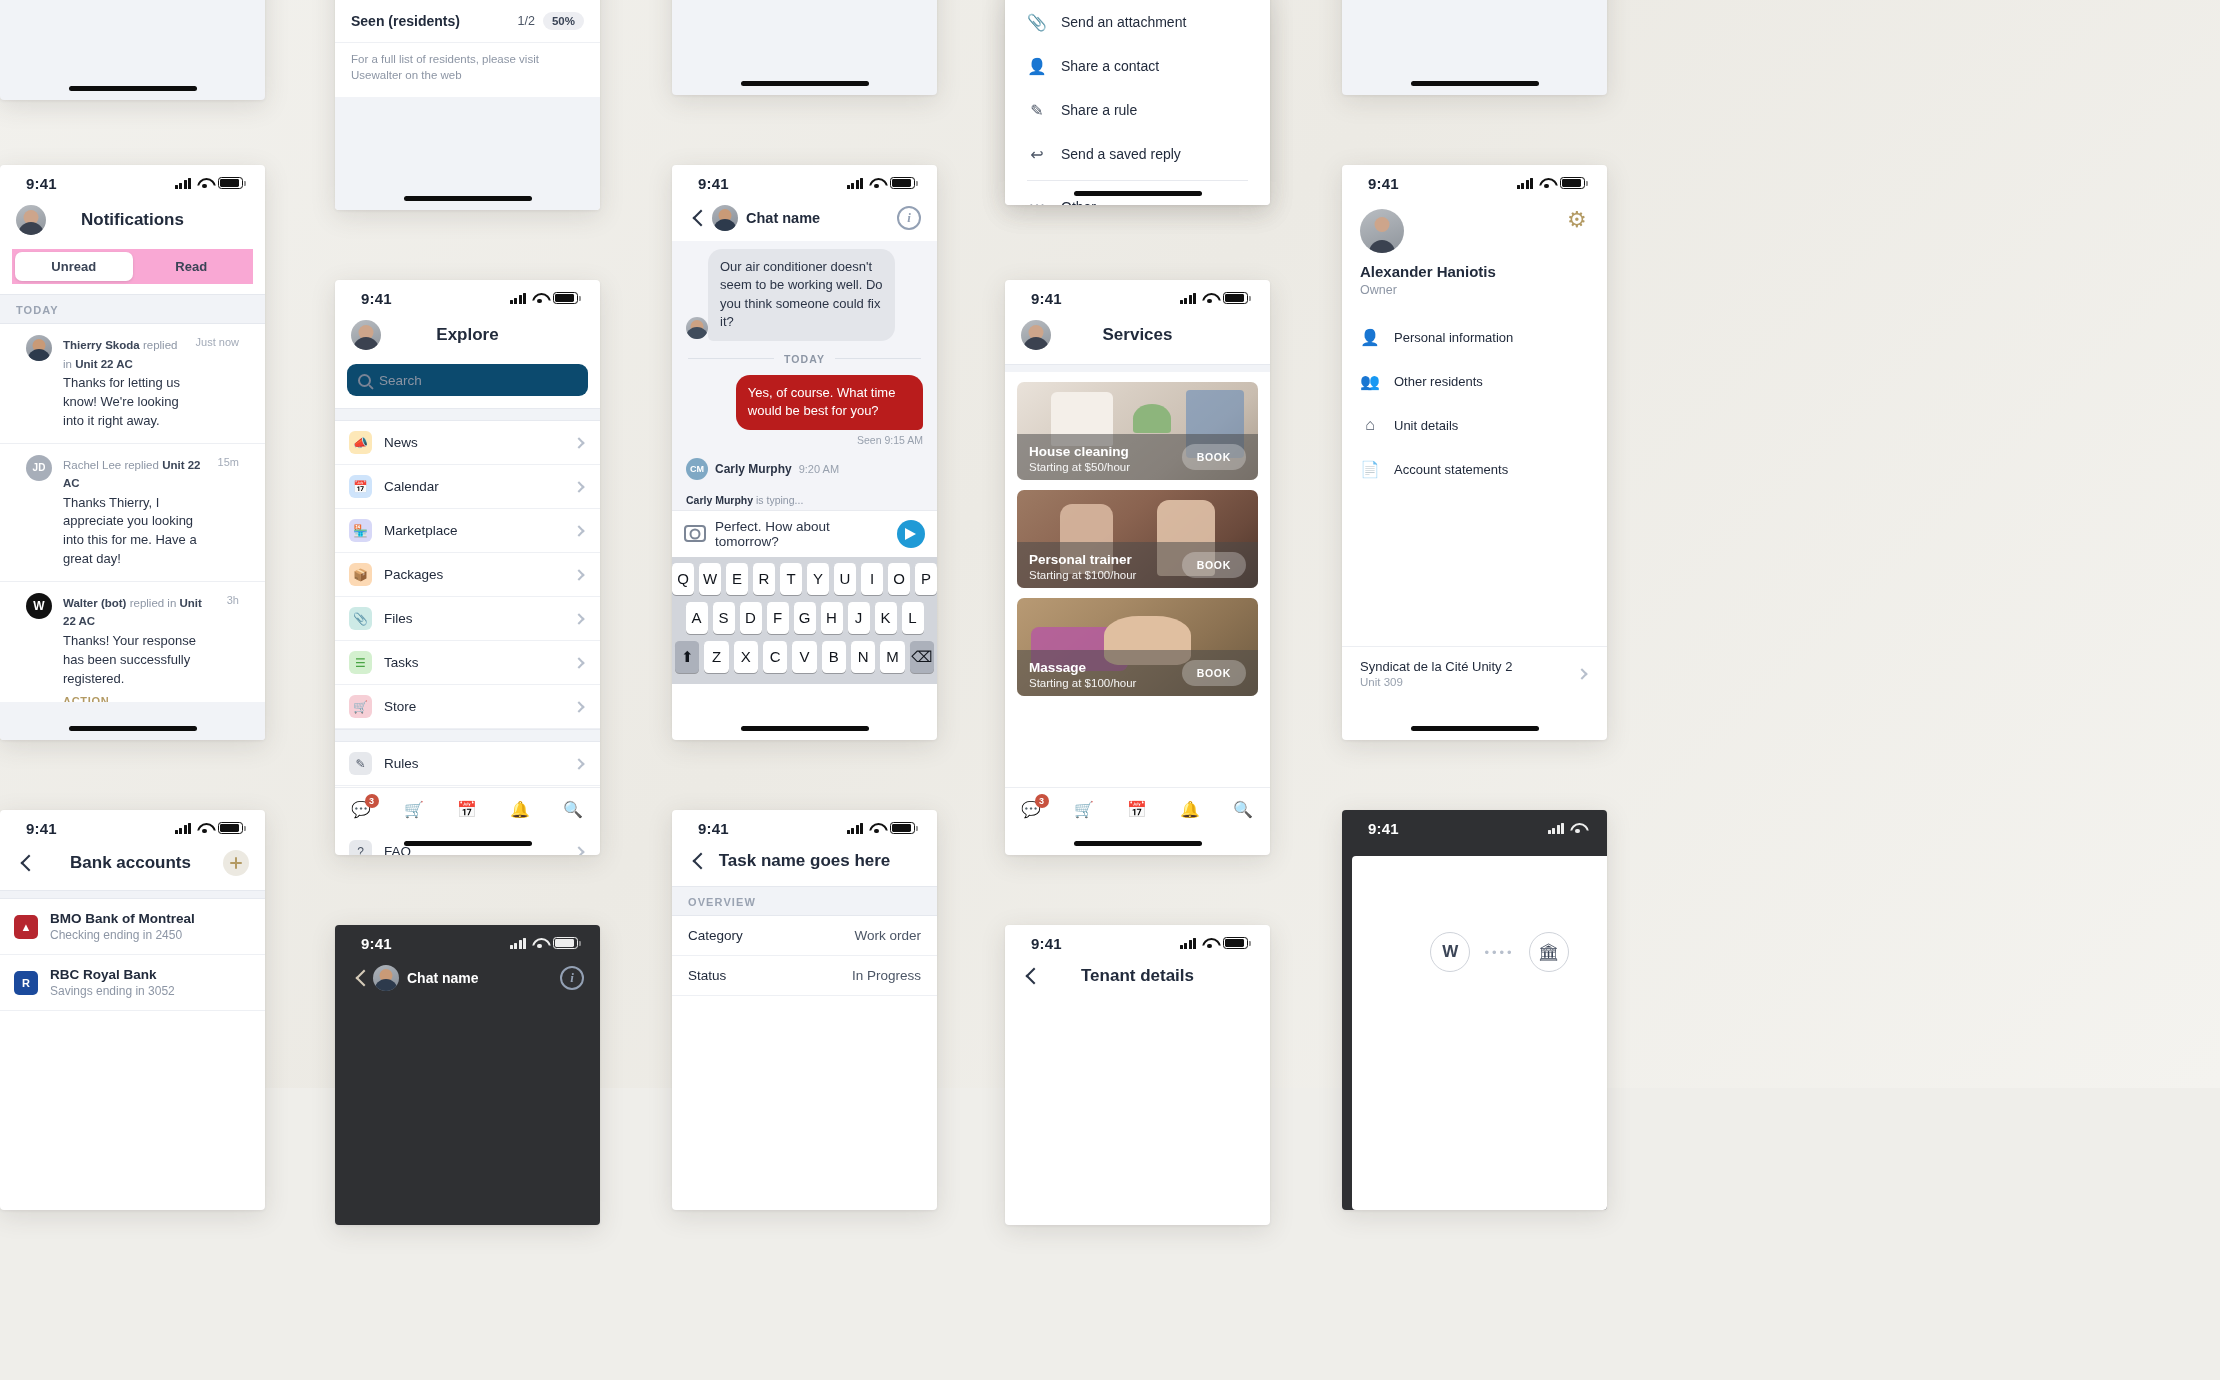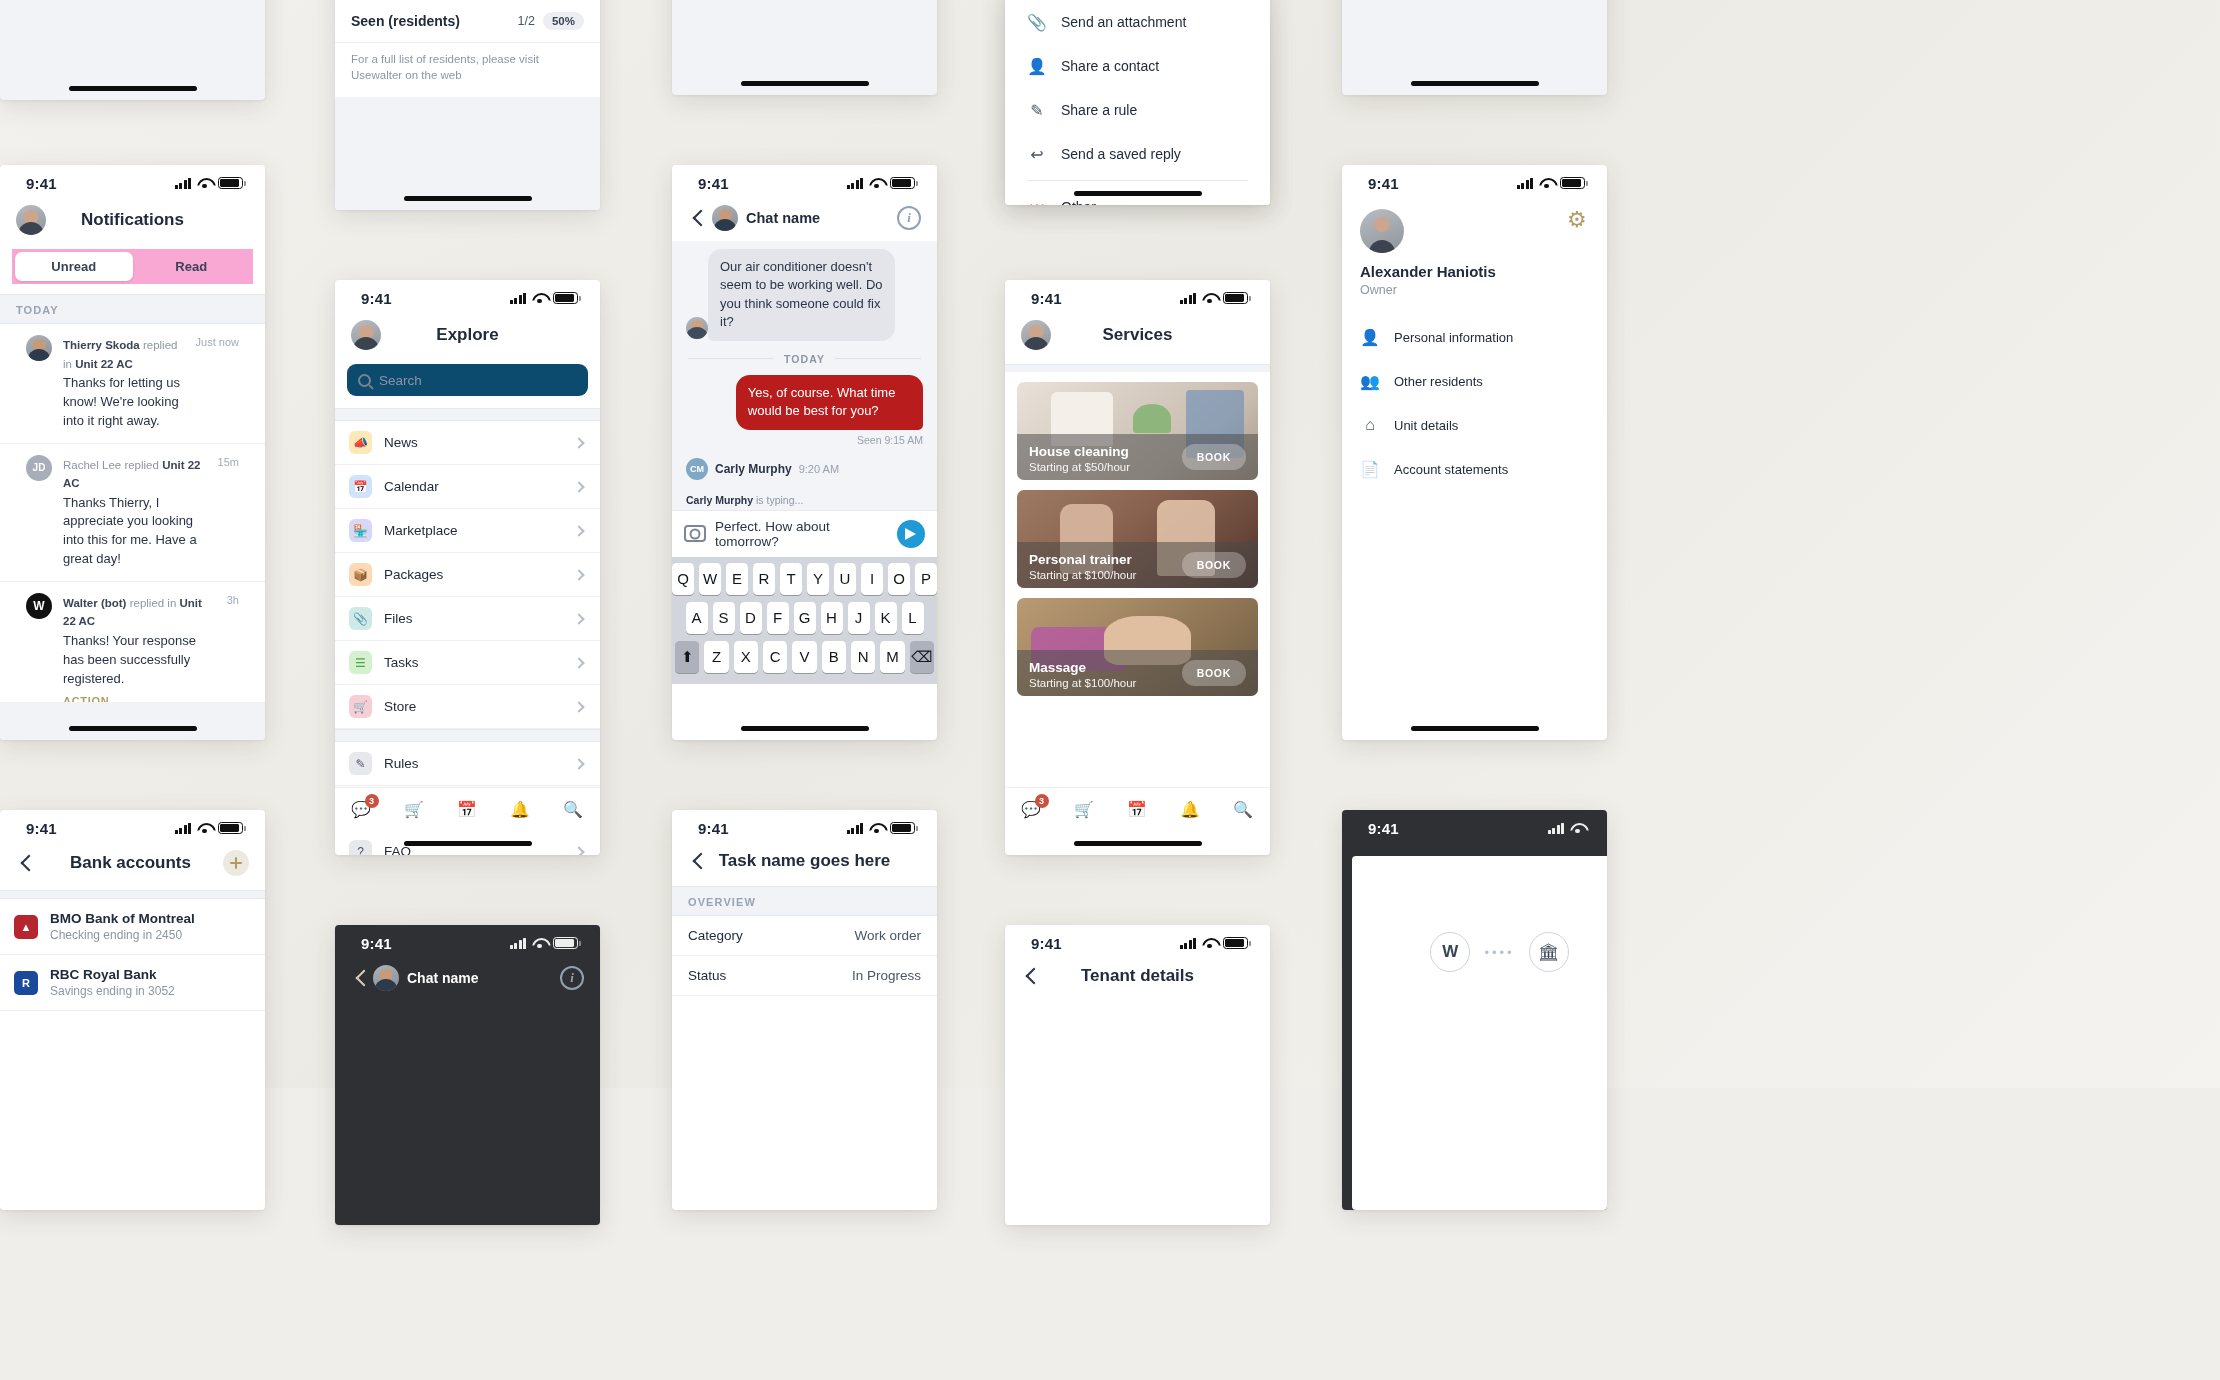--- a/index.html
+++ b/index.html
@@ -767,20 +767,27 @@
       <span class="plab">Other residents</span>
     </div>
     <div class="prow">
       <span class="pic">⌂</span>
       <span class="plab">Unit details</span>
     </div>
     <div class="prow">
       <span class="pic">📄</span>
       <span class="plab">Account statements</span>
     </div>
+    <div class="pfoot">
+      <span style="flex:1">
+        <div class="t1">Syndicat de la Cité Unity 2</div>
+        <div class="t2">Unit 309</div>
+      </span>
+      <span class="chev"></span>
+    </div>
     <div class="homebar"></div>
   </div>
 
   <div class="phone darkframe" style="left:1342px;top:810px;width:265px;height:400px;">
     <div class="statusbar" style="color:#fff">
       <span>9:41</span>
       <span class="sb-right">
         <span class="bars" style="filter:invert(1)">
             <i></i>
             <i></i>

